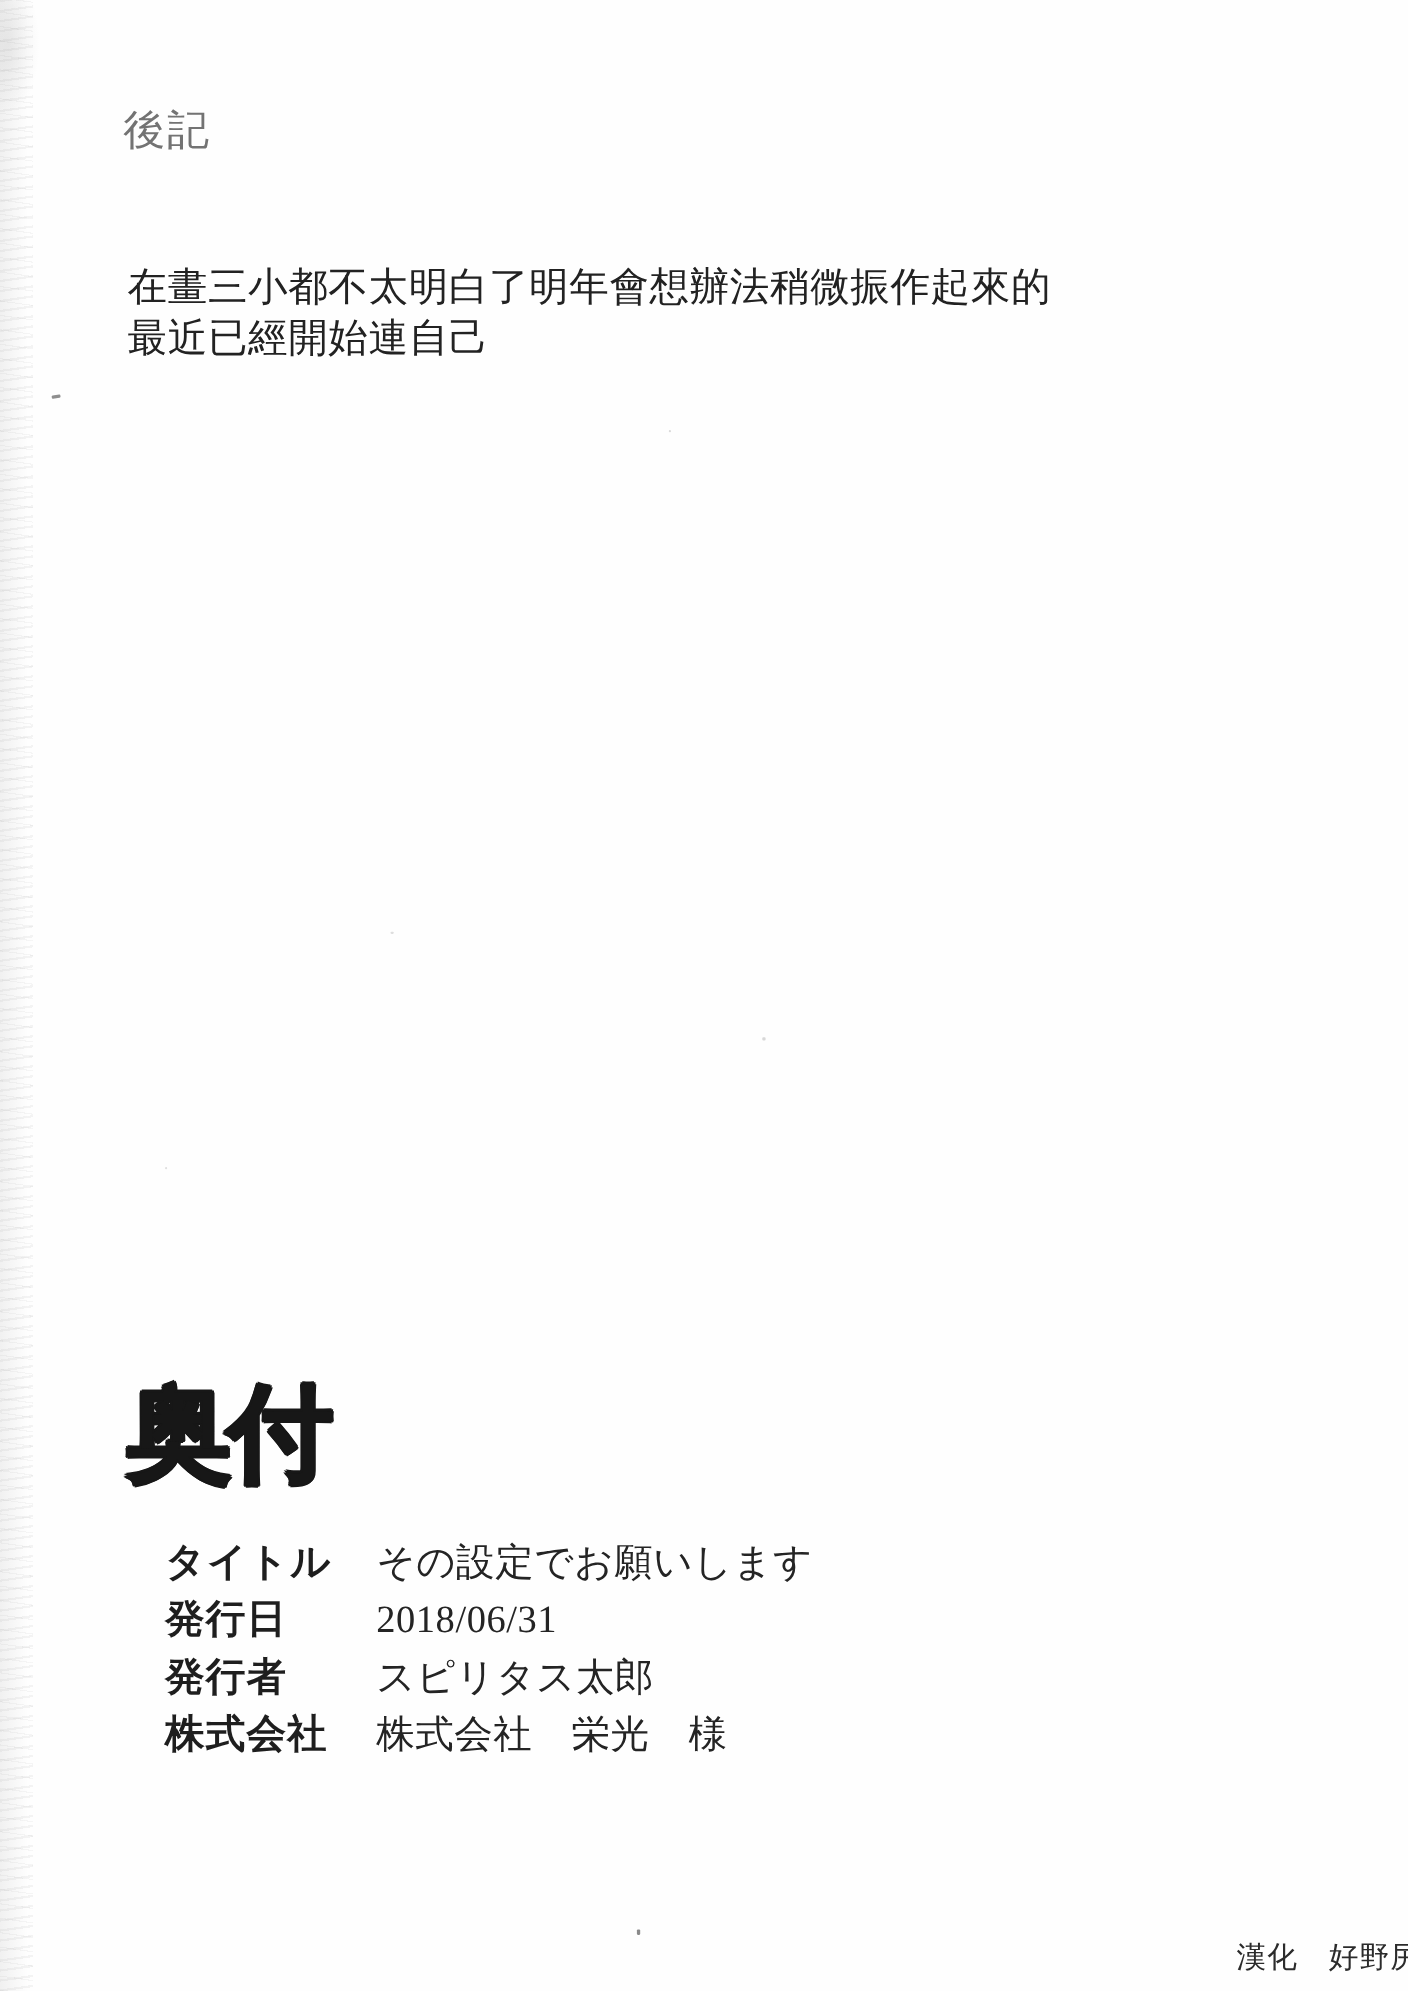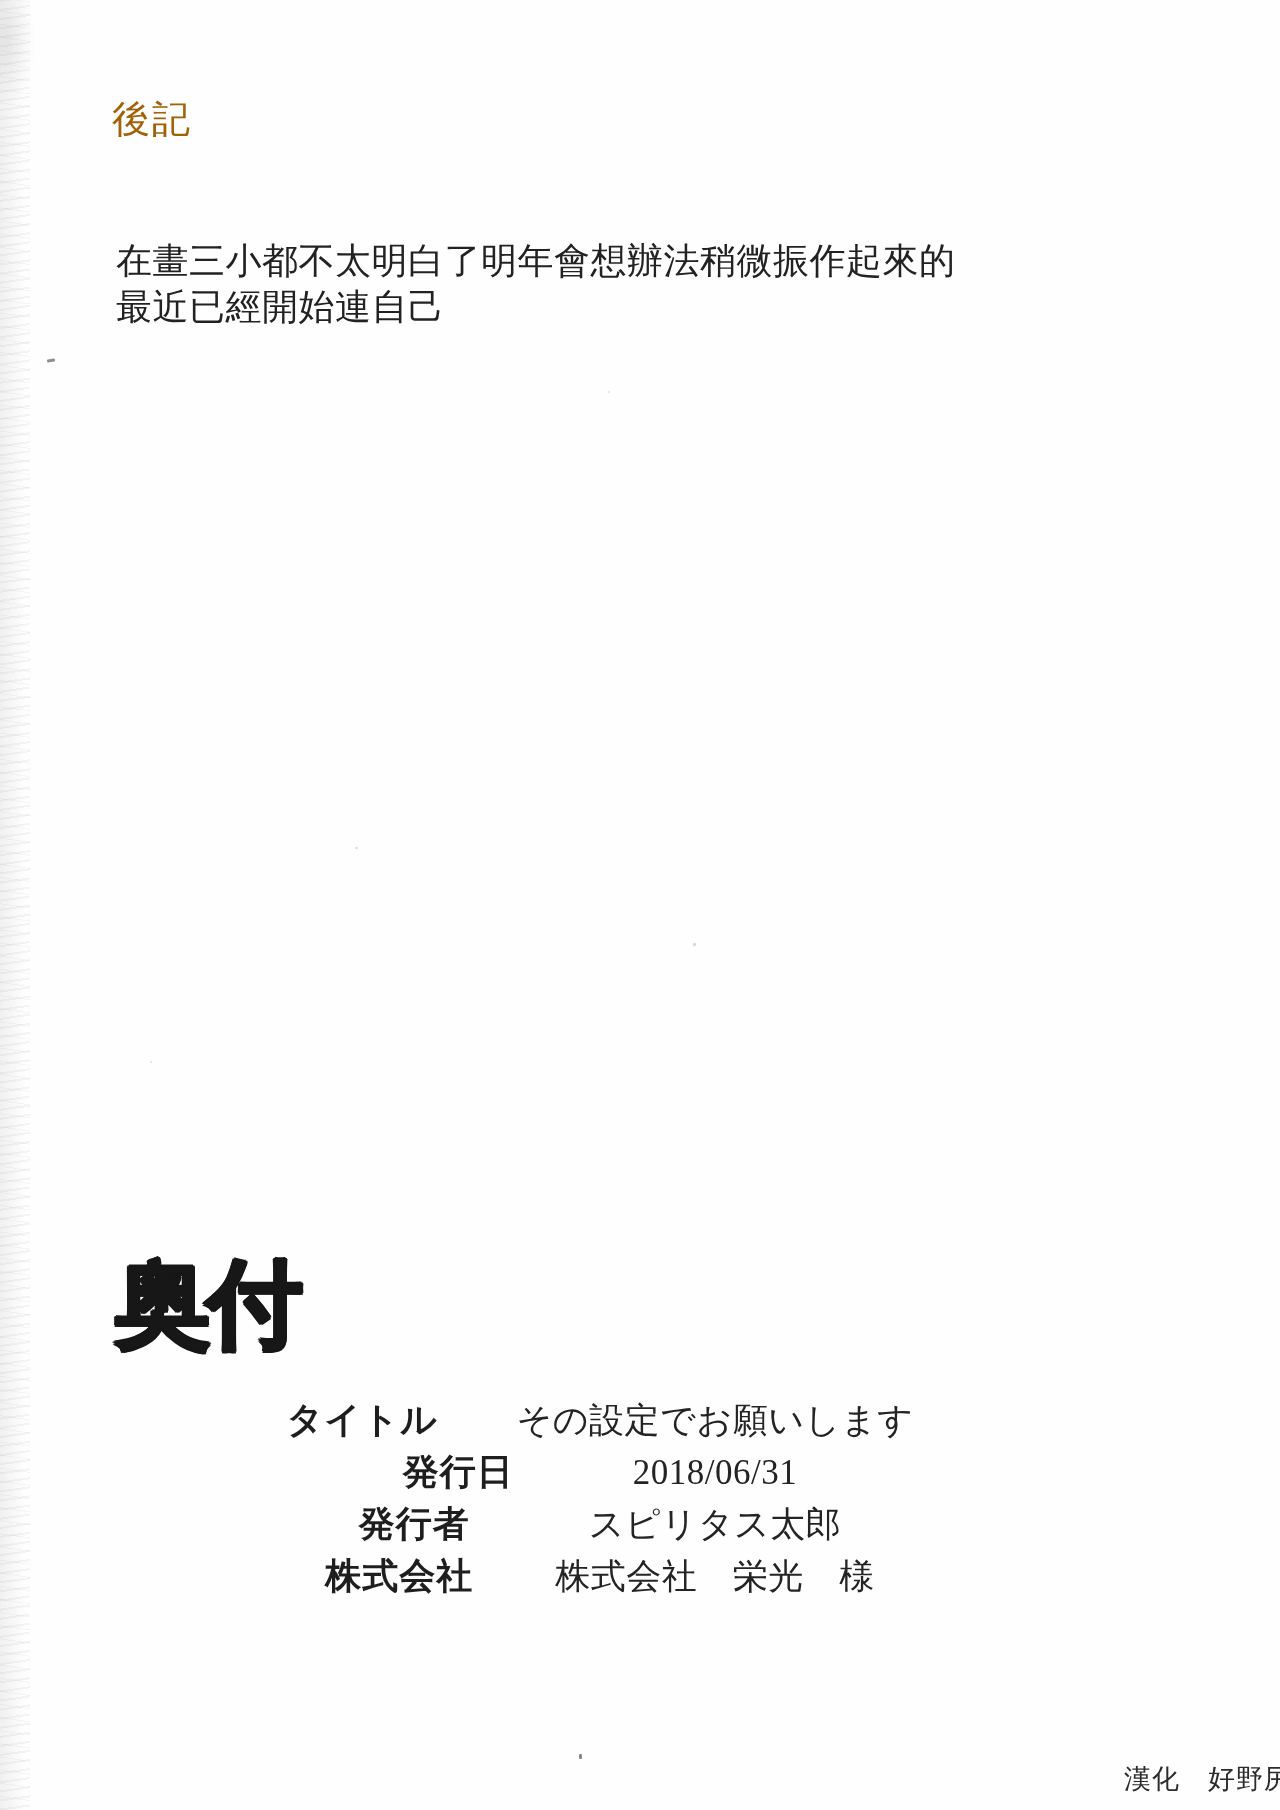--- a/index.html
+++ b/index.html
@@ -46,21 +46,21 @@
   .speck.s5 { left: 608px; top: 391px;  width: 2px; height: 2px; background:#dadada; }
   .speck.s6 { left: 150px; top: 1061px; width: 2px; height: 2px; background:#e0e0e0; }
 
   
   .afterword-title {
     position: absolute;
     left: 112px; top: 99px;
     font-size: 38px;
     line-height: 1.1;
     letter-spacing: 2px;
-    color: #a16207;
+    color: #737373;
   }
   .afterword-text {
     position: absolute;
     left: 116px; top: 238px;
     font-size: 36px;
     line-height: 46px;
     letter-spacing: 0.5px;
     color: #222222;
     white-space: nowrap;
   }
@@ -84,37 +84,35 @@
     position: absolute;
     left: 150px; top: 1394px;
     width: 900px;
   }
   .colophon-row {
     display: flex;
     align-items: baseline;
     height: 52px;
     line-height: 52px;
     white-space: nowrap;
-    justify-content: center;
   }
   .colophon-row .label {
     display: inline-block;
     width: 192px;
     font-family: "Liberation Sans", sans-serif;
     font-weight: 700;
     font-size: 36px;
     letter-spacing: 1px;
     color: #1e1e1e;
   }
   .colophon-row .value {
     font-family: "Liberation Serif", serif;
     font-size: 35px;
     letter-spacing: 0.5px;
     color: #242424;
-    margin-left: 38px;
   }
 
   
   .credit {
     position: absolute;
     left: 1124px; top: 1761px;
     font-size: 27px;
     letter-spacing: 1px;
     color: #2b2b2b;
     white-space: nowrap;

